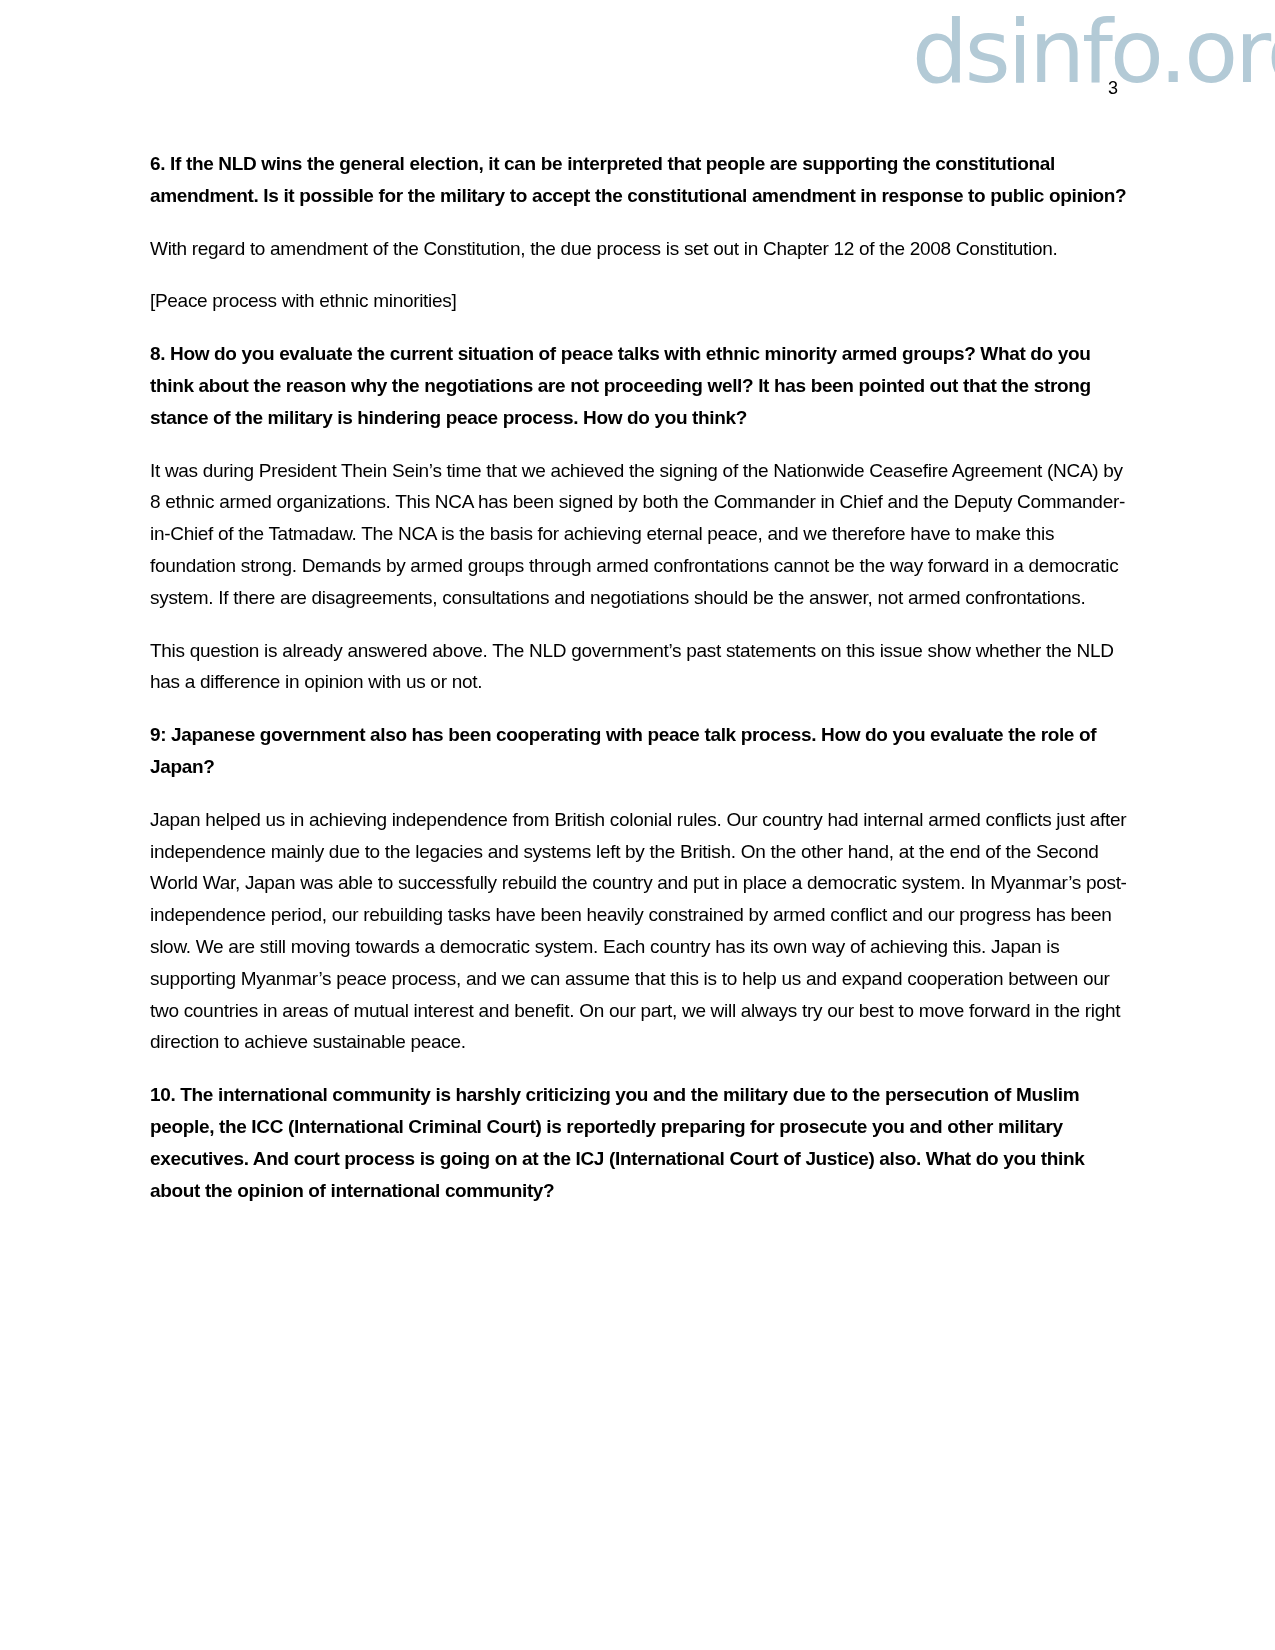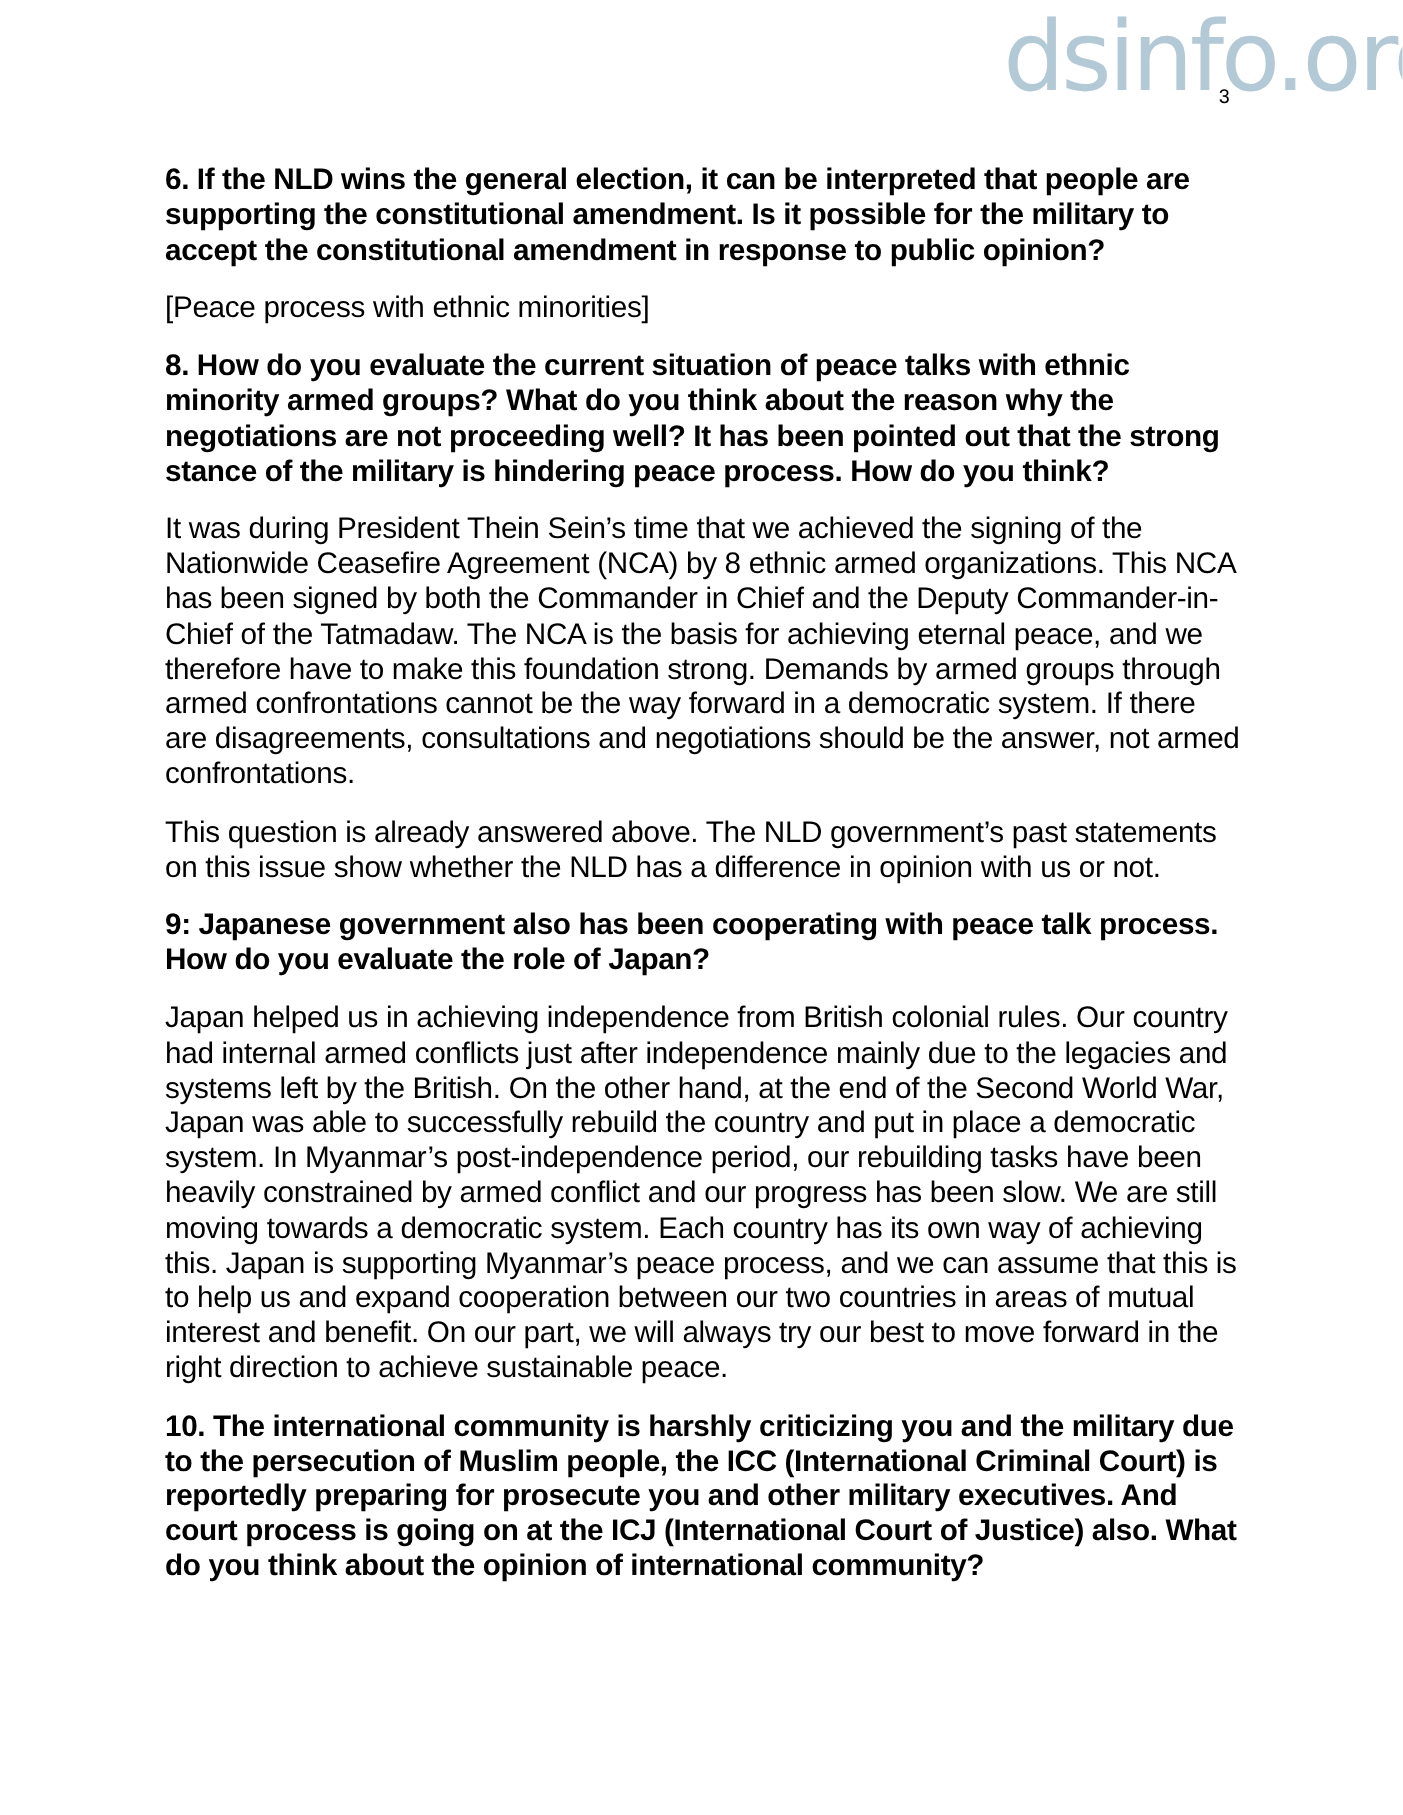--- a/index.html
+++ b/index.html
@@ -13,35 +13,36 @@
     font-family: "DejaVu Sans", "Liberation Sans", sans-serif;
     font-size: 88px; letter-spacing: -3px; color: #b3cad6;
     line-height: 1; white-space: nowrap; margin-left: 44px;
   }
   .page-number {
     position: absolute; top: 78px; left: 1108px;
     font-size: 18px; color: #000;
   }
   .content {
     position: absolute; top: 148px; left: 150px; width: 980px;
-    font-size: 27px; line-height: 31.8px;
+    font-size: 19px; line-height: 31.8px;
   }
   .content p { margin: 0 0 21px 0; }
   .q { font-weight: bold; letter-spacing: -0.35px; }
   .a { letter-spacing: -0.3px; }
   .section { letter-spacing: -0.3px; }
 </style>
 </head>
 <body>
 
 <div class="watermark">dsinfo.org</div>
 <div class="page-number">3</div>
 
 <div class="content">
   <p class="q">6. If the NLD wins the general election, it can be interpreted that people are supporting the constitutional amendment. Is it possible for the military to accept the constitutional amendment in response to public opinion?</p>
+  <p class="a">With regard to amendment of the Constitution, the due process is set out in Chapter 12 of the 2008 Constitution.</p>
   <p><span class="section">[Peace process with ethnic minorities]</span></p>
   <p class="q">8. How do you evaluate the current situation of peace talks with ethnic minority armed groups? What do you think about the reason why the negotiations are not proceeding well? It has been pointed out that the strong stance of the military is hindering peace process. How do you think?</p>
   <p class="a">It was during President Thein Sein’s time that we achieved the signing of the Nationwide Ceasefire Agreement (NCA) by 8 ethnic armed organizations. This NCA has been signed by both the Commander in Chief and the Deputy Commander-in-Chief of the Tatmadaw. The NCA is the basis for achieving eternal peace, and we therefore have to make this foundation strong. Demands by armed groups through armed confrontations cannot be the way forward in a democratic system. If there are disagreements, consultations and negotiations should be the answer, not armed confrontations.</p>
   <p class="a">This question is already answered above. The NLD government’s past statements on this issue show whether the NLD has a difference in opinion with us or not.</p>
   <p class="q">9: Japanese government also has been cooperating with peace talk process. How do you evaluate the role of Japan?</p>
   <p class="a">Japan helped us in achieving independence from British colonial rules. Our country had internal armed conflicts just after independence mainly due to the legacies and systems left by the British. On the other hand, at the end of the Second World War, Japan was able to successfully rebuild the country and put in place a democratic system. In Myanmar’s post-independence period, our rebuilding tasks have been heavily constrained by armed conflict and our progress has been slow. We are still moving towards a democratic system. Each country has its own way of achieving this. Japan is supporting Myanmar’s peace process, and we can assume that this is to help us and expand cooperation between our two countries in areas of mutual interest and benefit. On our part, we will always try our best to move forward in the right direction to achieve sustainable peace.</p>
   <p class="q">10. The international community is harshly criticizing you and the military due to the persecution of Muslim people, the ICC (International Criminal Court) is reportedly preparing for prosecute you and other military executives. And court process is going on at the ICJ (International Court of Justice) also. What do you think about the opinion of international community?</p>
 </div>
 
 </body></html>

